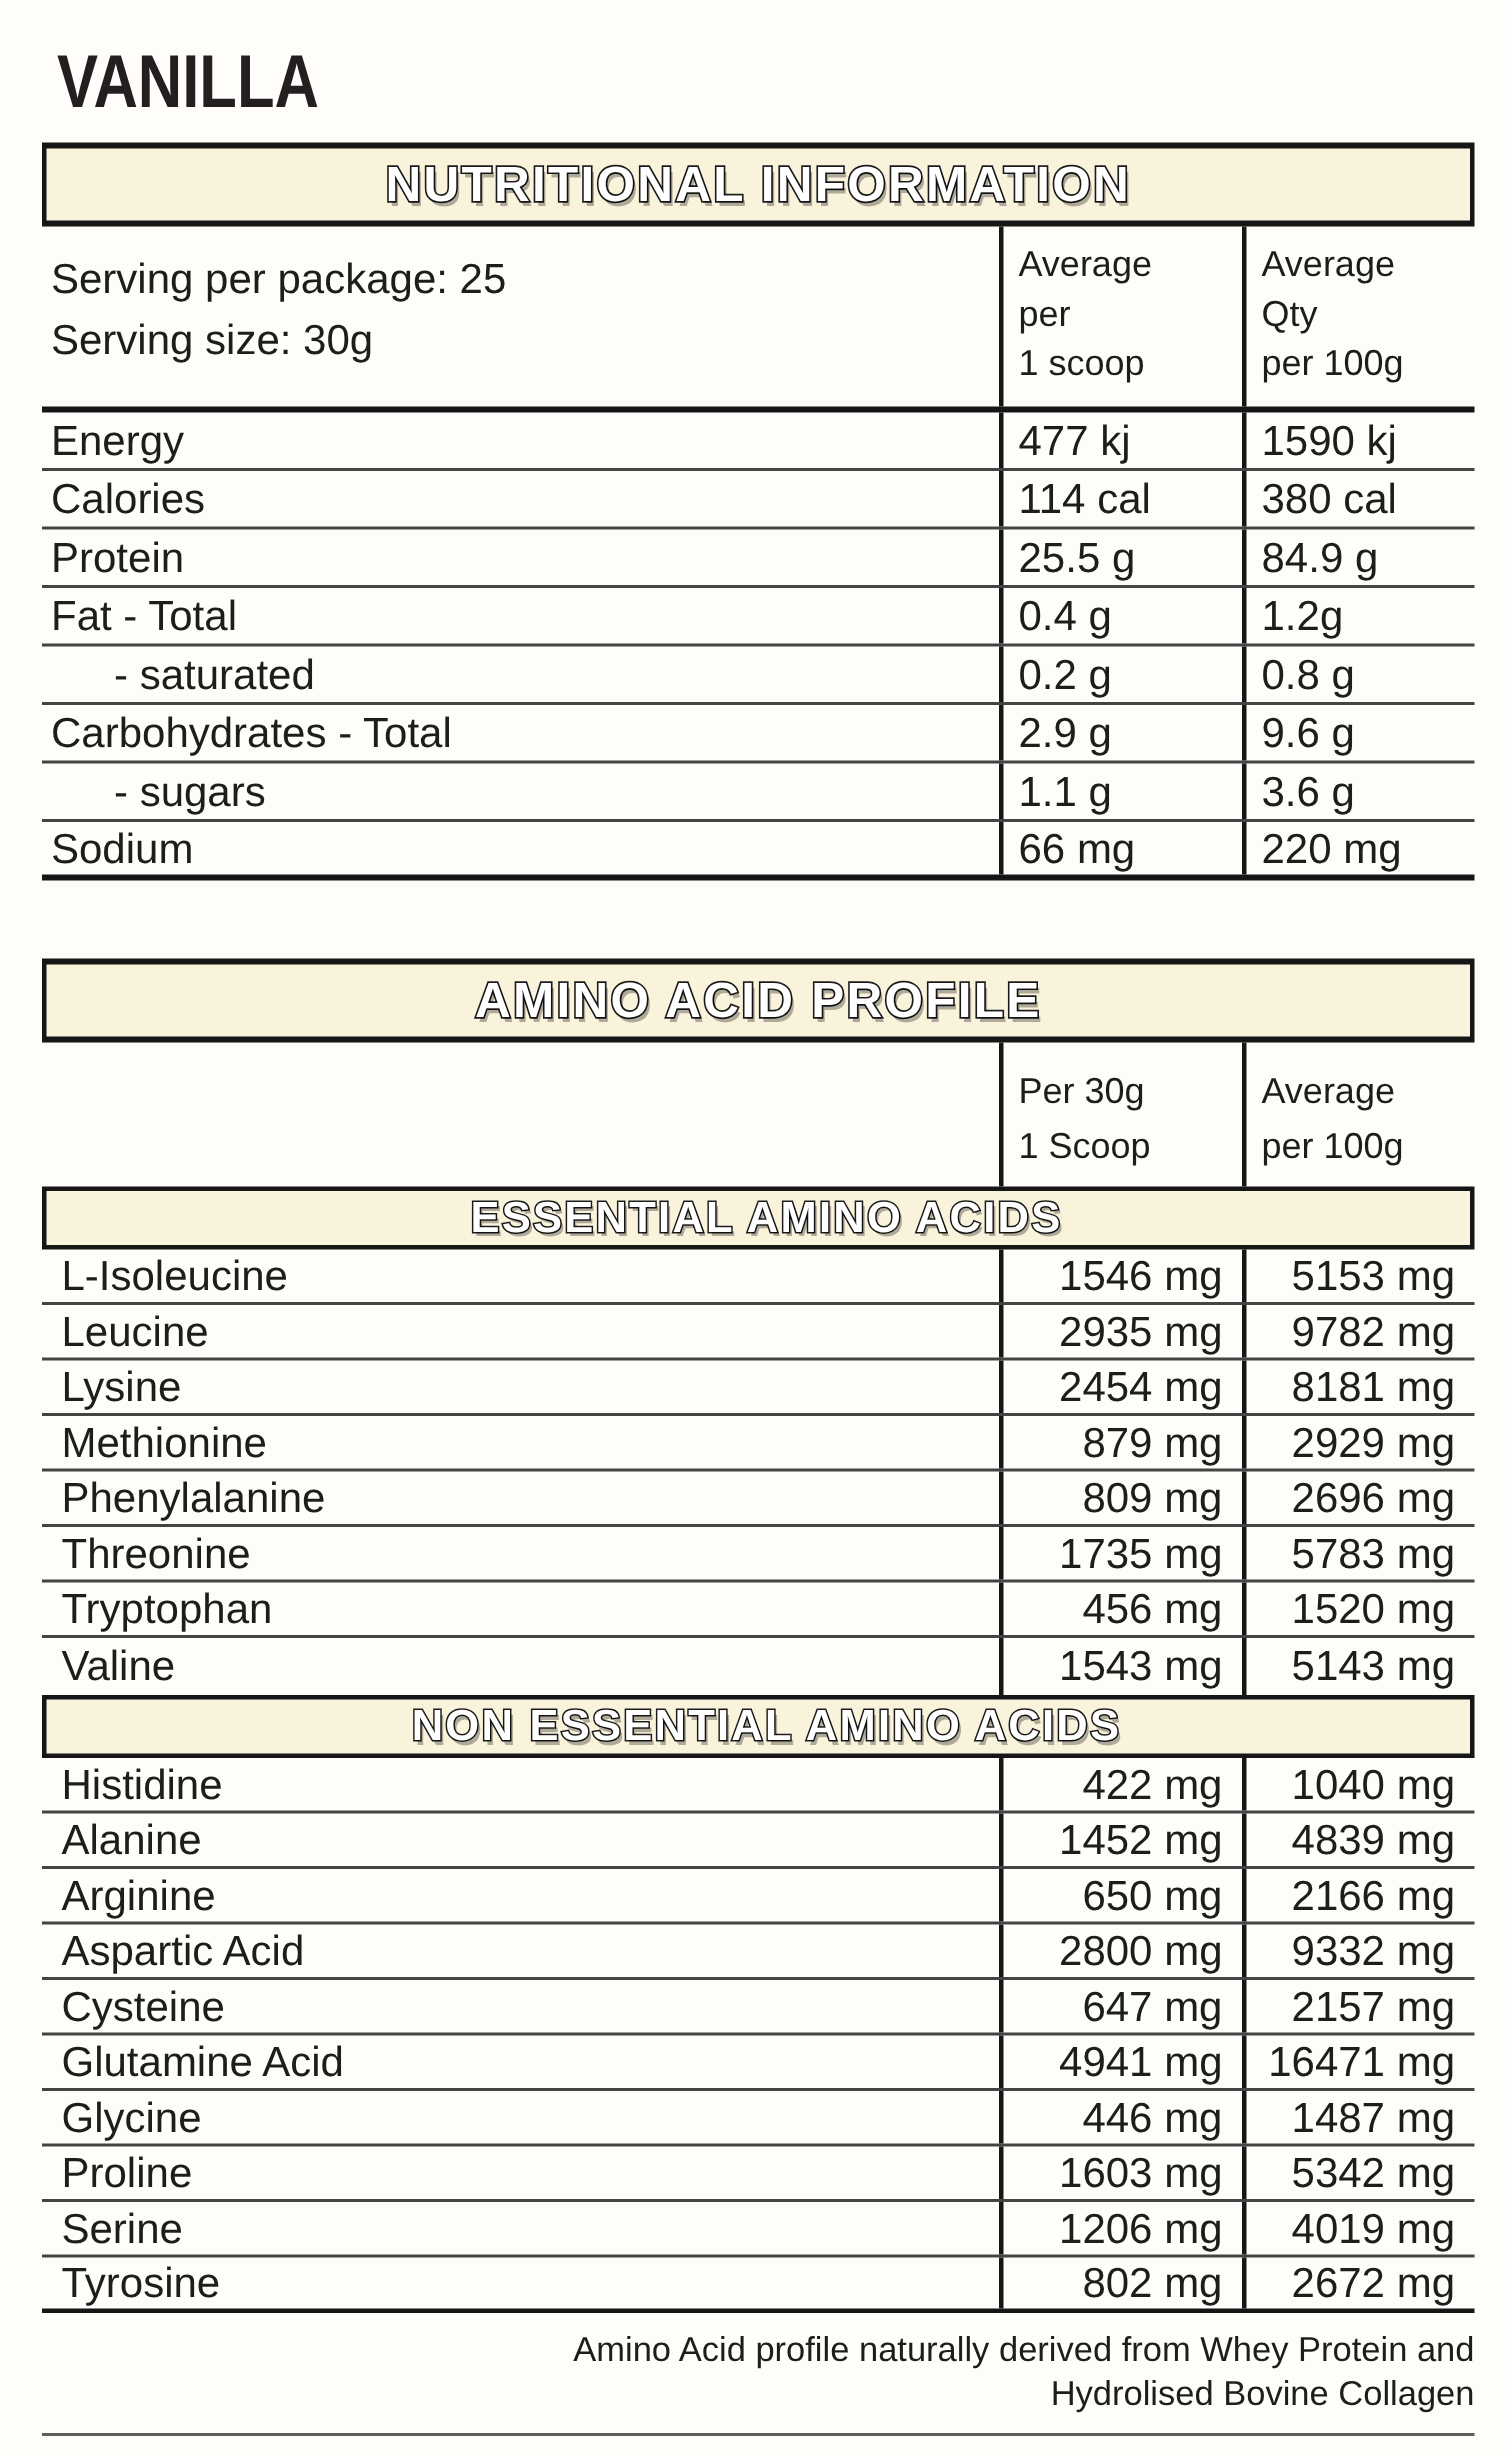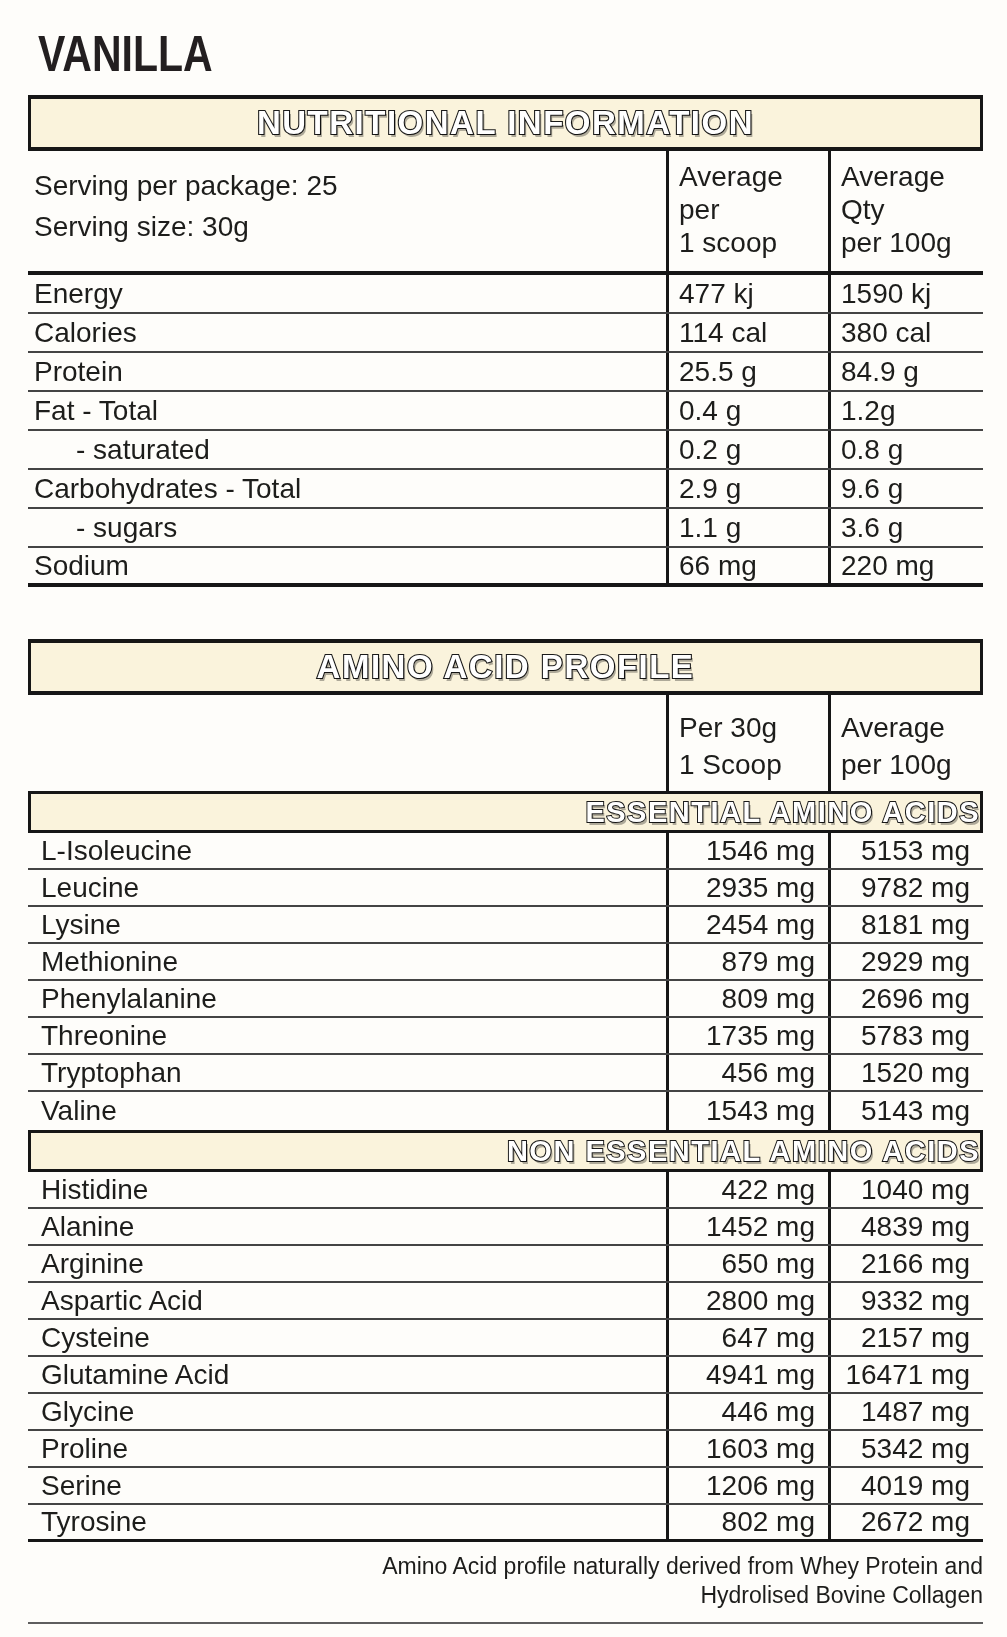--- a/index.html
+++ b/index.html
@@ -28,40 +28,40 @@
     white-space:nowrap;
   }
 
   
   .band{
     background:var(--band-bg);
     border:3px solid var(--heavy);
     display:flex;align-items:center;
   }
   .band.main{height:56px;border-top-width:4px;border-bottom-width:4px;justify-content:center;}
-  .band.sub{height:42px;justify-content:flex-end;padding-left:11px;}
+  .band.sub{height:42px;justify-content:center;padding-left:11px;}
   .band-text{
     font-weight:700;color:#ffffff;
     -webkit-text-stroke:2.2px #1a1a1a;
     paint-order:stroke fill;
     text-shadow:2px 3px 0 rgba(0,0,0,0.30);
     letter-spacing:1.5px;white-space:nowrap;
   }
   .band.main .band-text{font-size:33px;}
   .band.sub .band-text{font-size:29px;-webkit-text-stroke-width:2px;}
 
   
   .grid{display:grid;grid-template-columns:638px 162px 155px;}
   .c2,.c3{border-left:3px solid var(--heavy);}
 
   
   .nut-header{height:124px;border-bottom:4px solid var(--heavy);}
   .serving-cell{padding:14px 0 0 6px;font-size:28px;line-height:41px;}
   .serving-cell span{display:block;}
-  .colhead{padding:9px 10px 0 10px;font-size:28px;line-height:33px;}
+  .colhead{padding:9px 10px 0 10px;font-size:24px;line-height:33px;}
   .colhead span{display:block;}
 
   
   .trow{display:grid;grid-template-columns:638px 162px 155px;border-bottom:2px solid var(--line);}
   .cell{display:flex;align-items:center;overflow:hidden;white-space:nowrap;}
   .row-label{padding-left:6px;font-size:28px;}
   .val{font-size:28px;}
 
   
   .nut-rows .trow{height:39px;}

